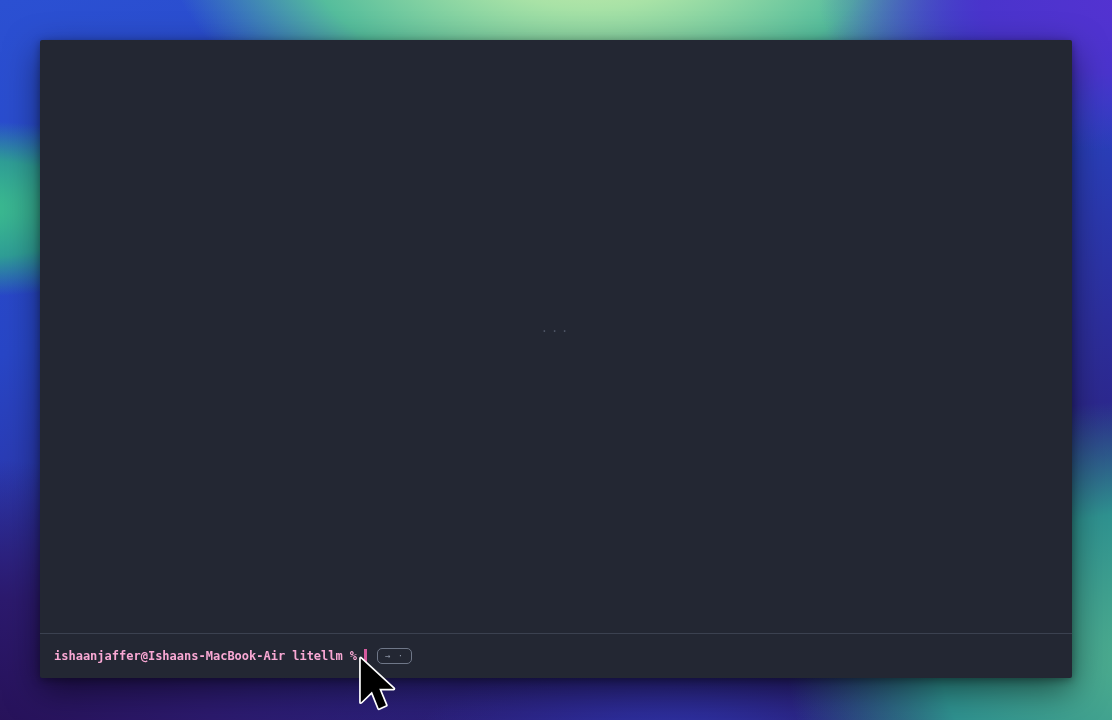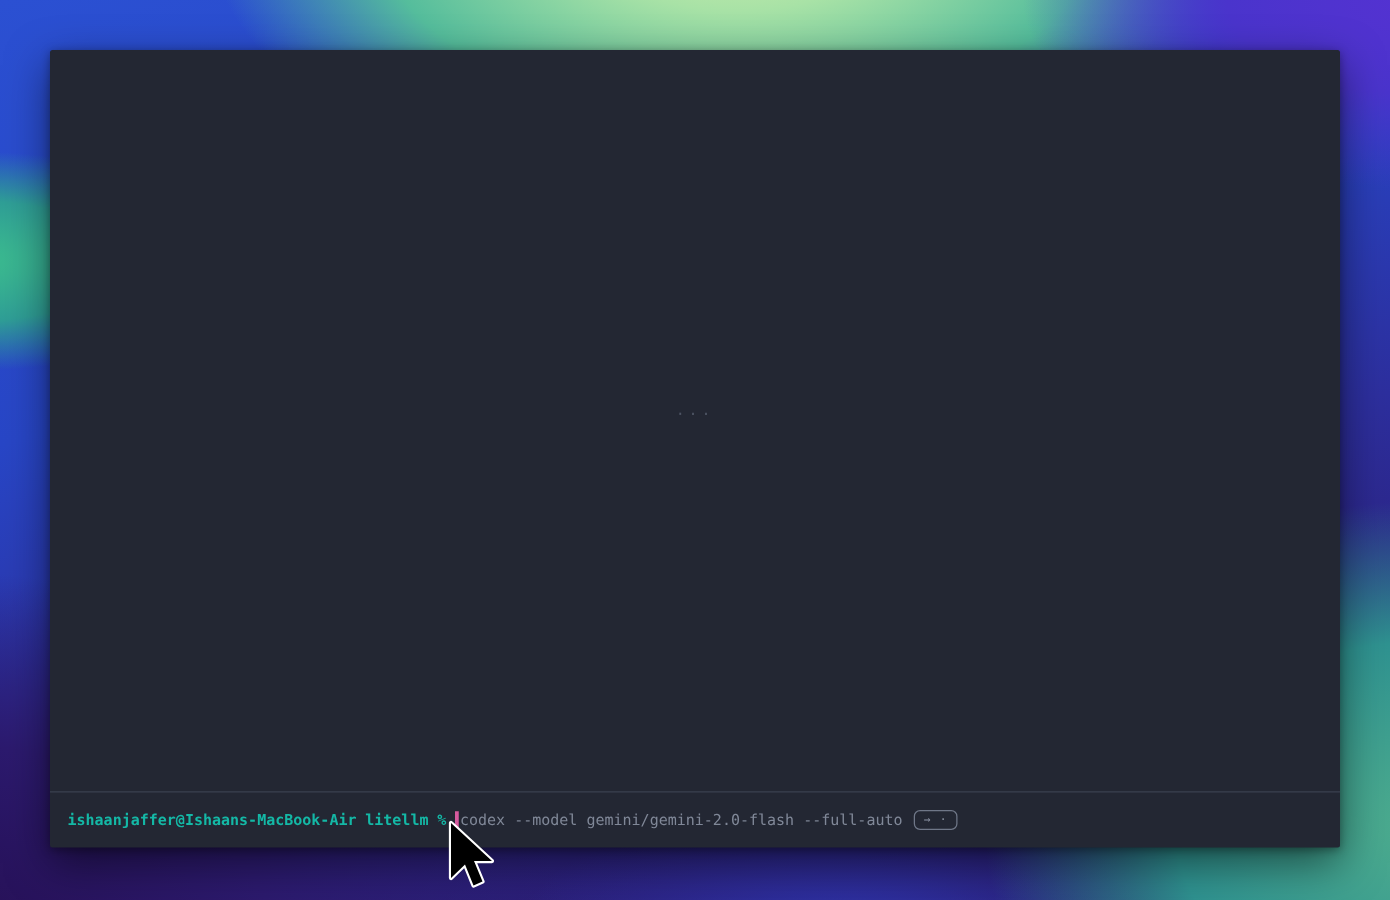--- a/index.html
+++ b/index.html
@@ -53,21 +53,21 @@
     left: 0; right: 0; bottom: 0;
     height: 45px;
     border-top: 1px solid #3b4150;
     display: flex;
     align-items: center;
     padding: 0 14px;
     font-size: 12px;
     white-space: pre;
   }
   .prompt-static {
-    color: #14b8a6;
+    color: #f9a8d4;
     font-weight: 700;
   }
   .prompt-sep { display: inline-block; width: 7px; }
   .text-caret {
     display: inline-block;
     width: 3px; height: 15px;
     background: #d65a9e;
     margin: 0 1px 0 7px;
     vertical-align: middle;
   }
@@ -104,21 +104,21 @@
 
 <div class="desktop">
 
   <div class="terminal-window">
 
     <div class="terminal-output">
       <span class="loading-dots">···</span>
     </div>
 
     <div class="prompt-bar">
-      <span class="prompt-static">ishaanjaffer@Ishaans-MacBook-Air</span><span class="prompt-sep"></span><span class="prompt-static">litellm</span><span class="prompt-sep"></span><span class="prompt-static">%</span><span class="text-caret"></span><span class="ghost-text">codex --model gemini/gemini-2.0-flash --full-auto</span><span class="hint-pill">→ ·</span>
+      <span class="prompt-static">ishaanjaffer@Ishaans-MacBook-Air</span><span class="prompt-sep"></span><span class="prompt-static">litellm</span><span class="prompt-sep"></span><span class="prompt-static">%</span><span class="text-caret"></span><span class="hint-pill">→ ·</span>
     </div>
 
   </div>
 
   <svg class="mouse-cursor" viewBox="0 0 19 28" xmlns="http://www.w3.org/2000/svg">
     <path d="M1.4 1.2 L1.4 23.2 L7.0 17.8 L10.4 26.2 L14.0 24.6 L10.6 16.4 L17.8 16.4 Z" fill="#000000" stroke="#ffffff" stroke-width="1.7" stroke-linejoin="round" style="paint-order: stroke;"></path>
   </svg>
 
 </div>
 

